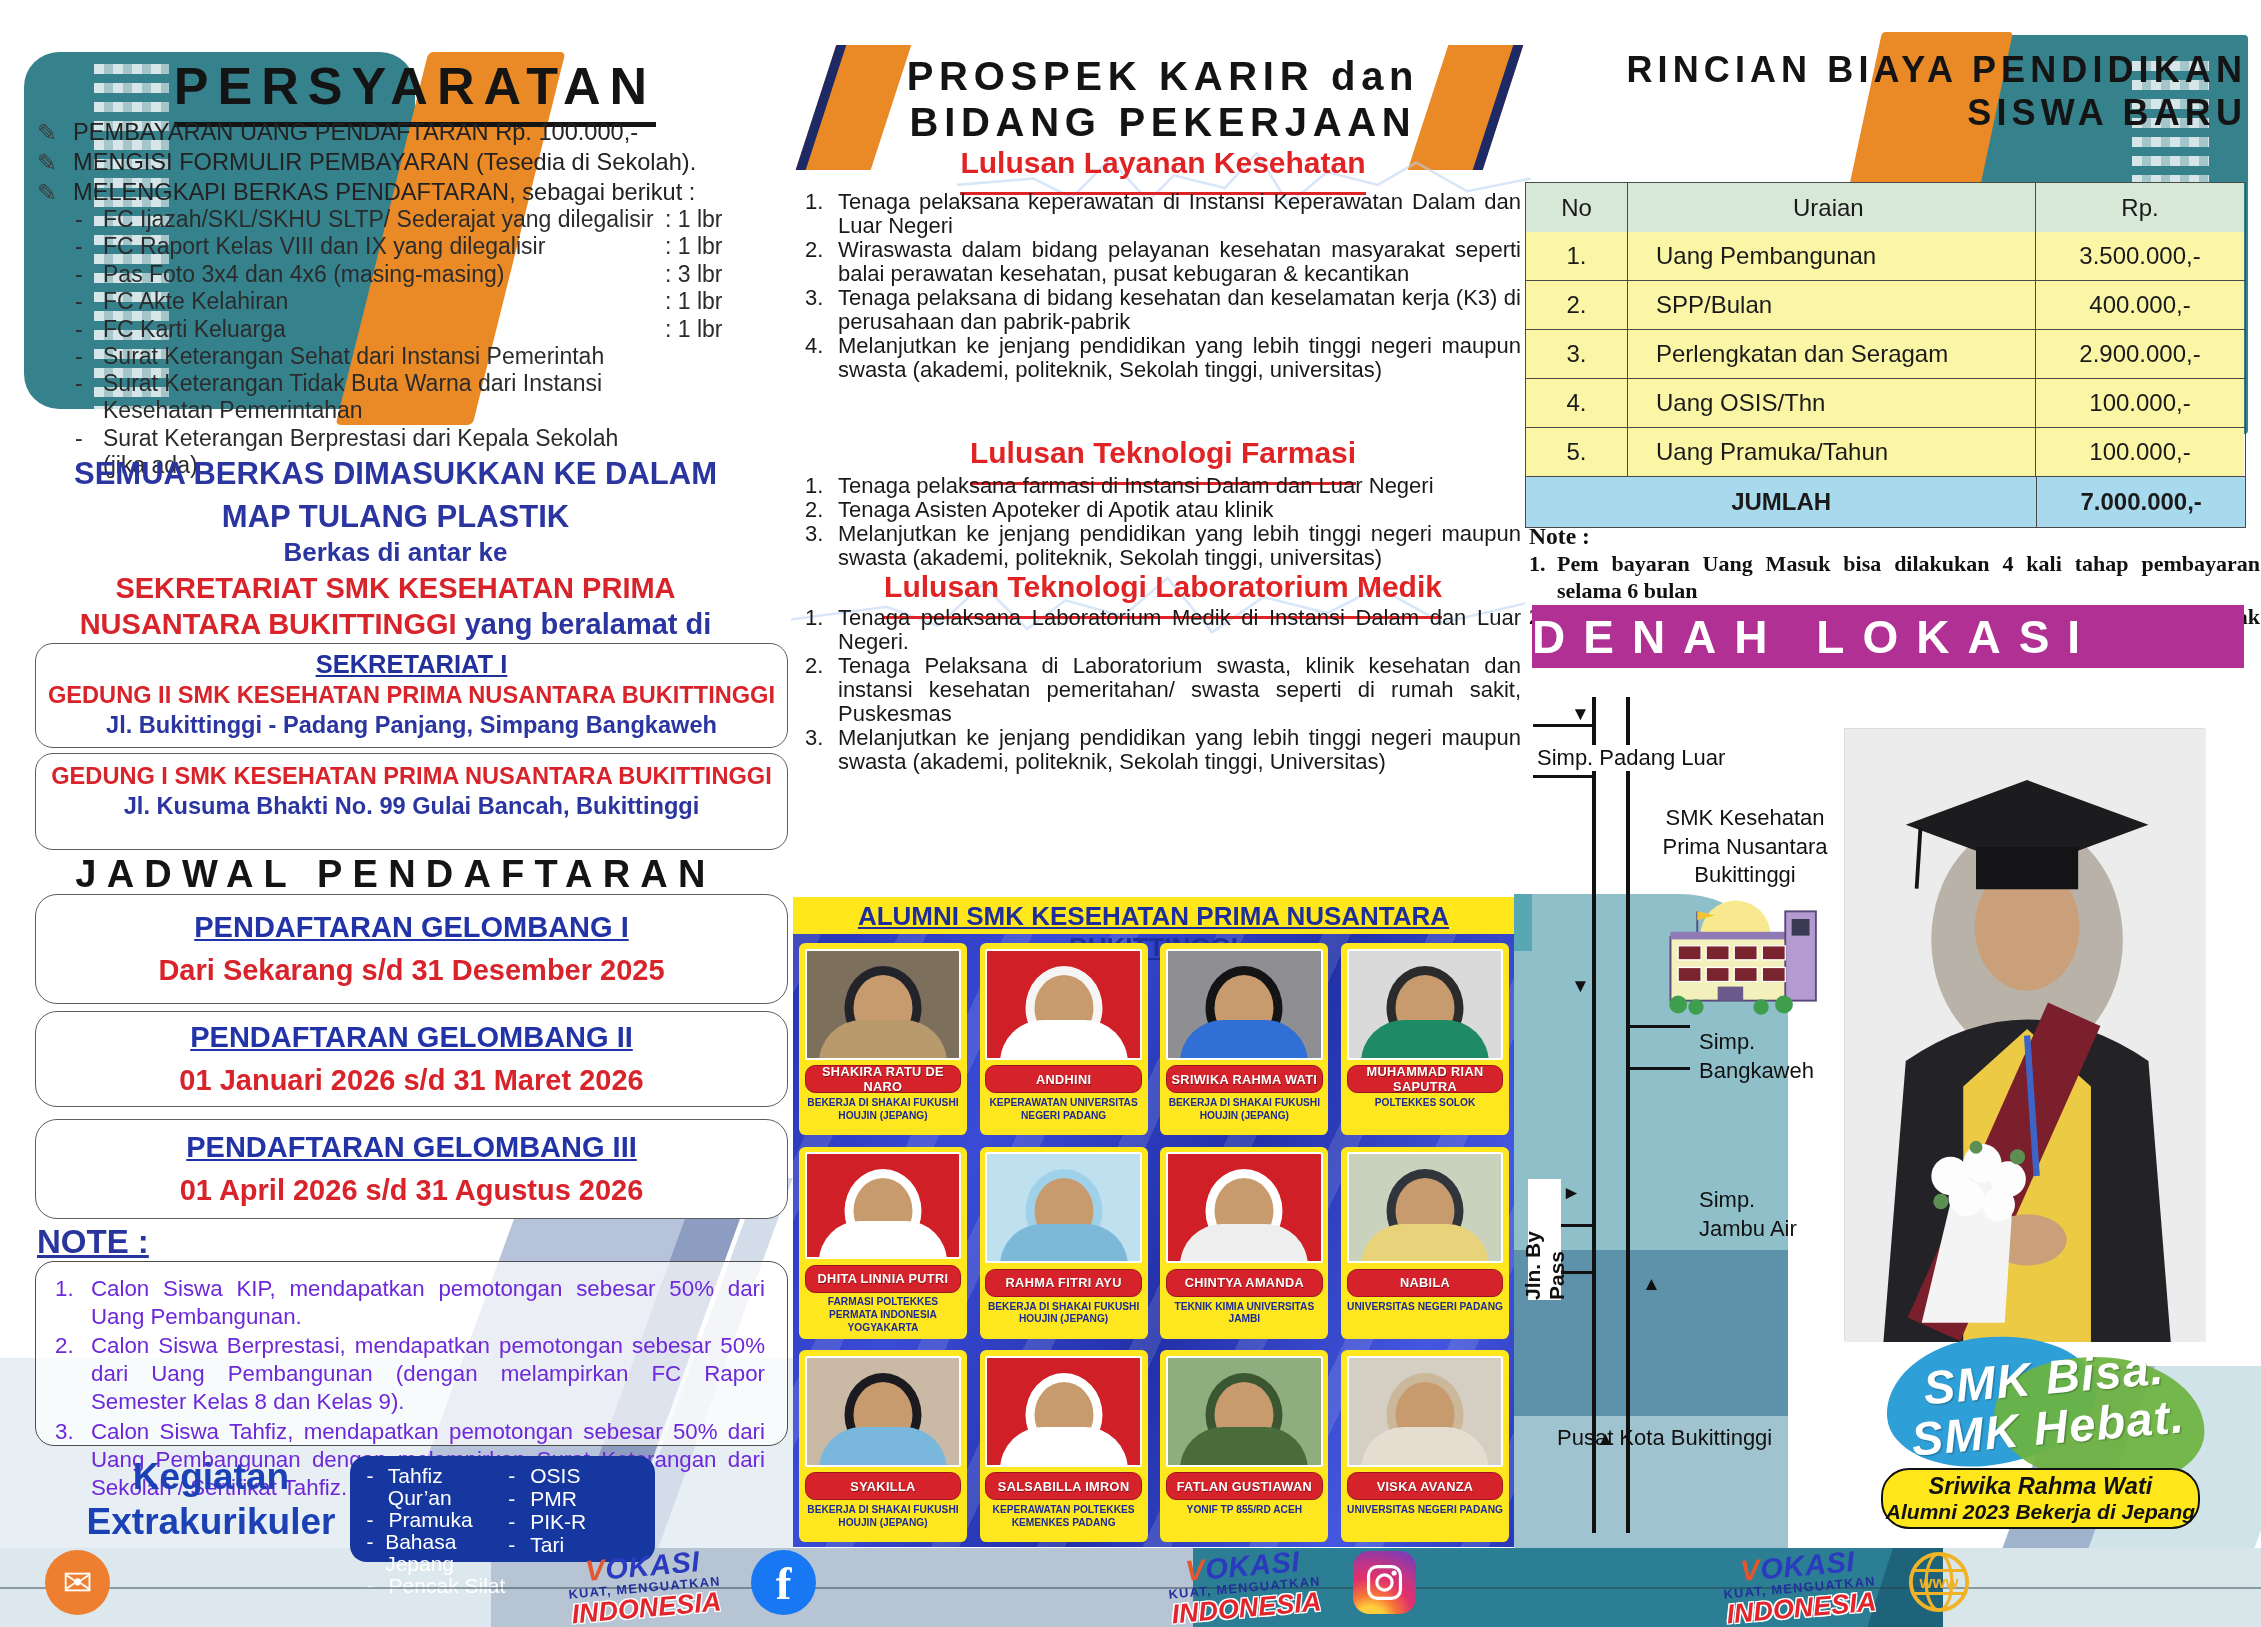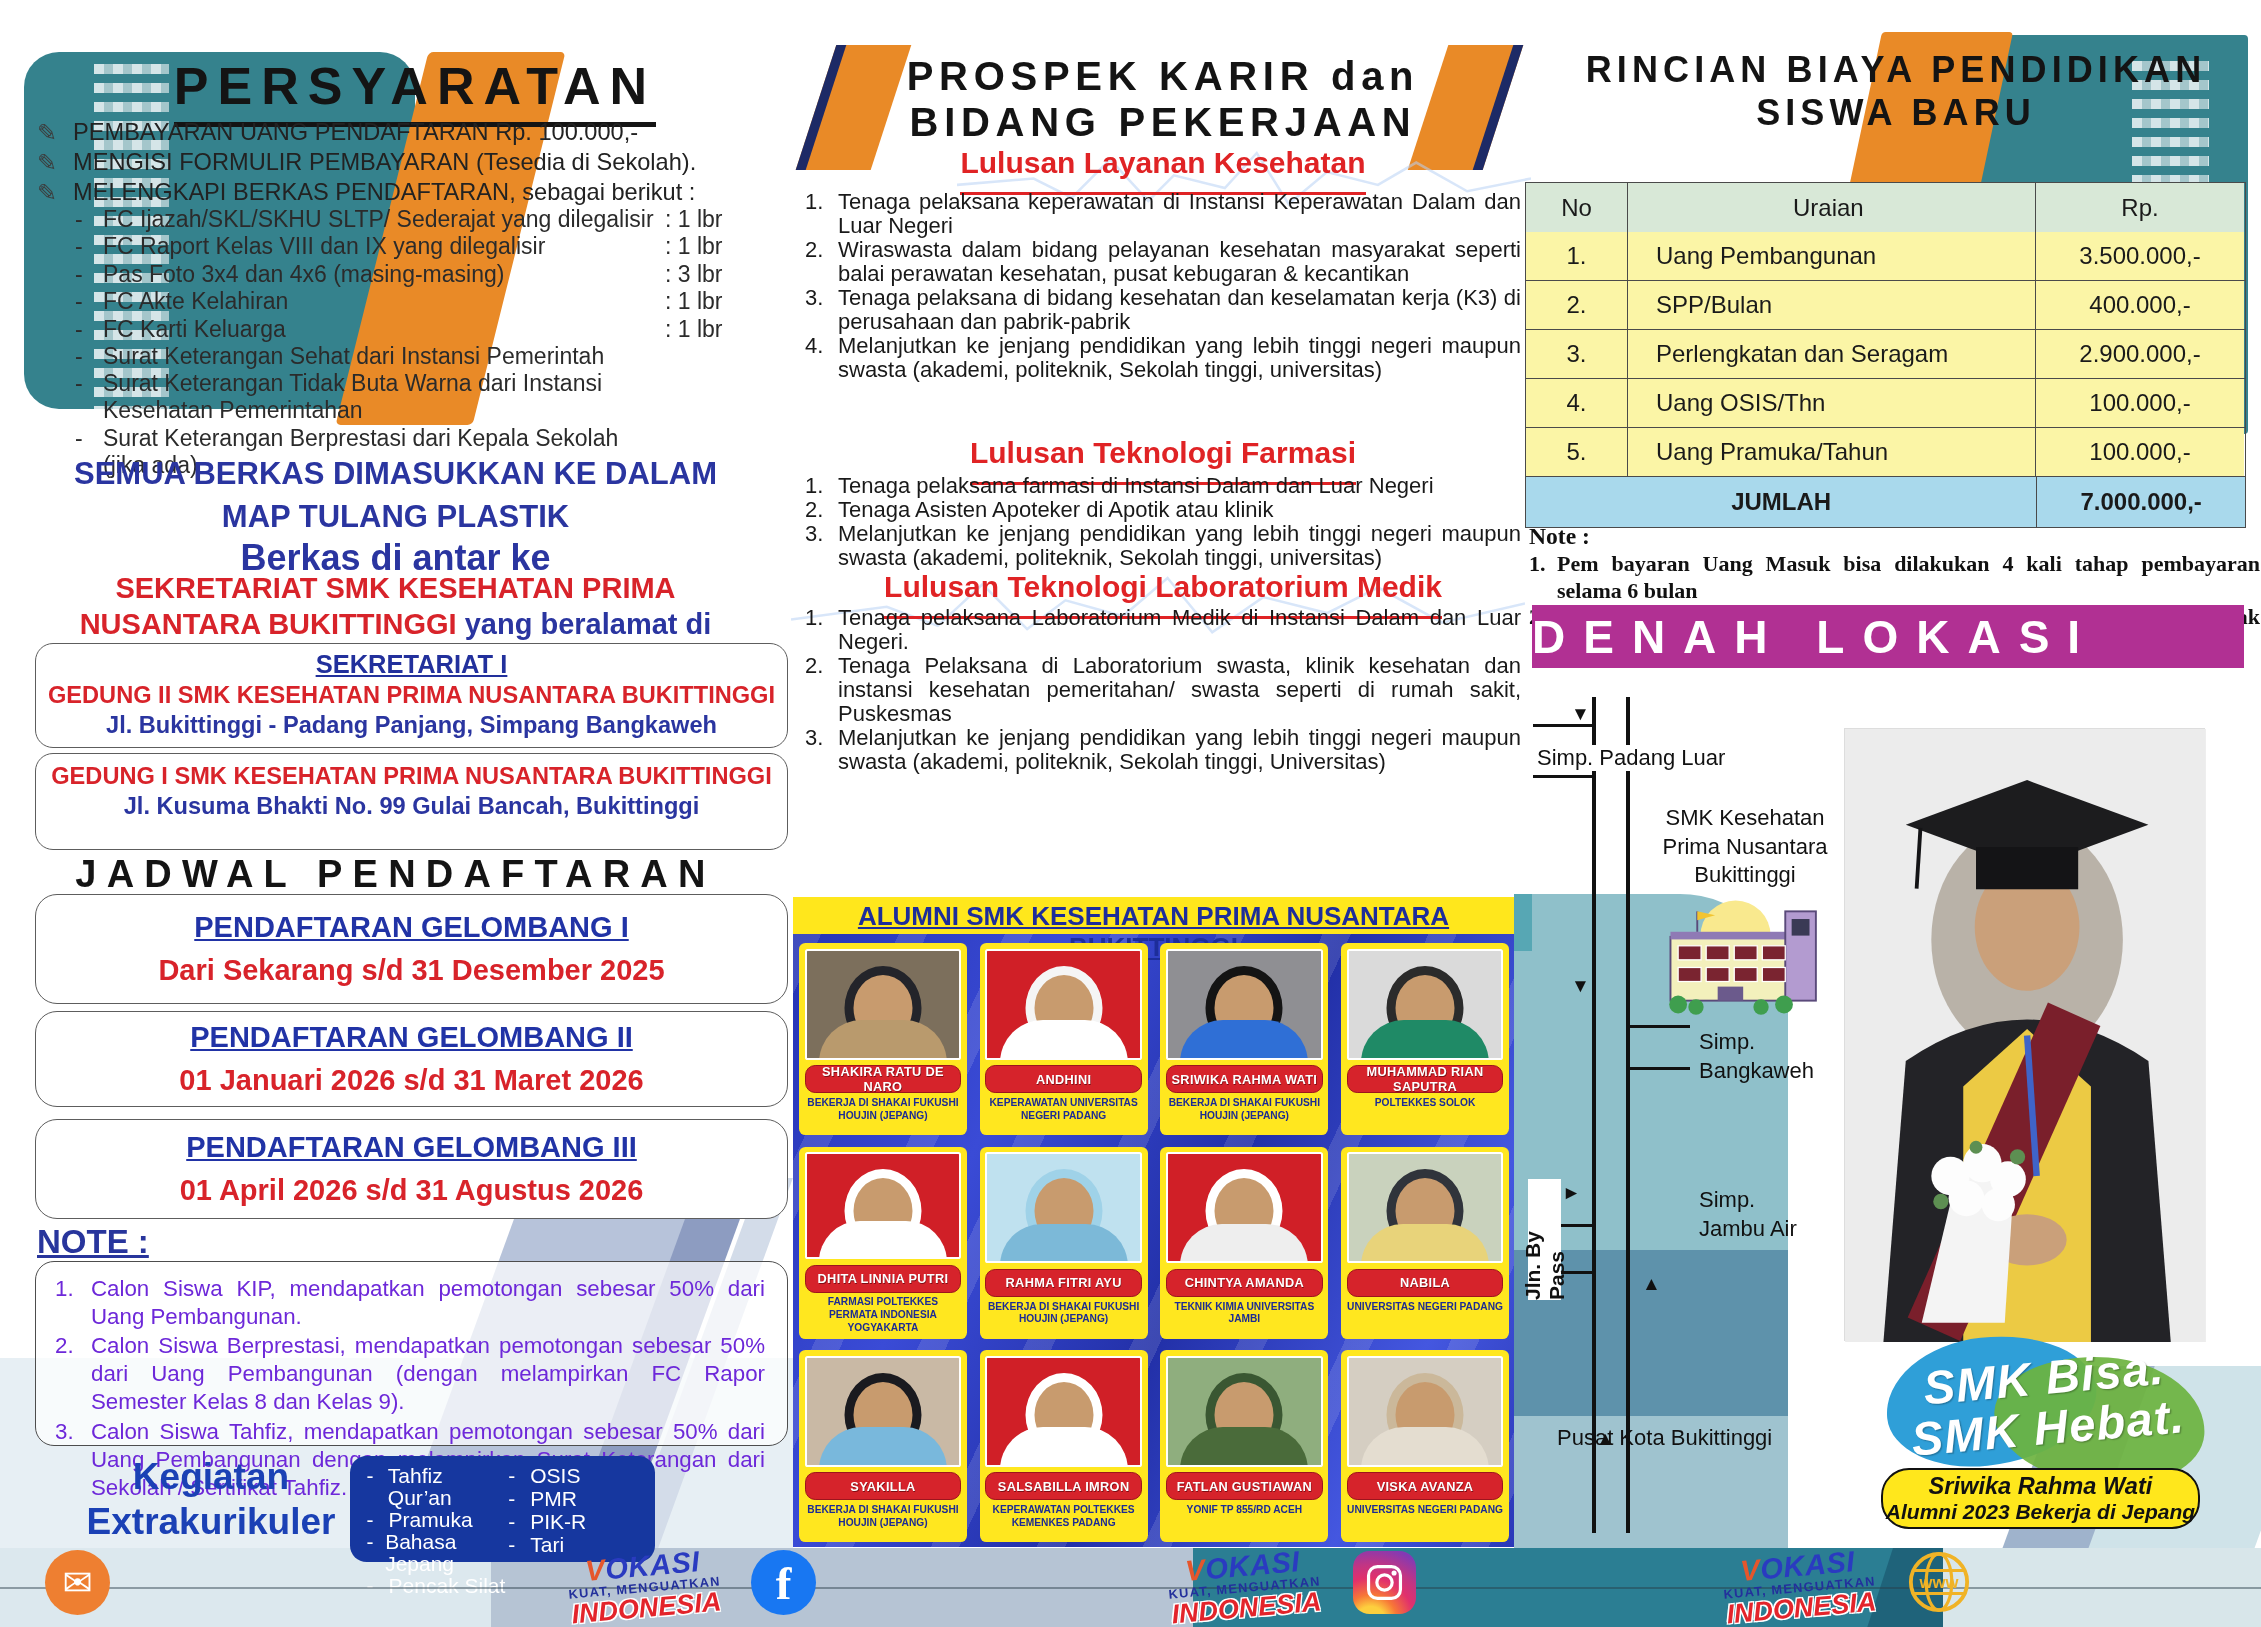--- a/index.html
+++ b/index.html
@@ -37,21 +37,21 @@
   .chk{display:flex;align-items:flex-start;min-height:30px;font-size:23.6px;color:#222}
   .chk .pencil{width:36px;font-size:24px;color:#3c3c3c}
   .files{left:75px;top:206px;width:710px;z-index:2}
   .frow{display:flex;min-height:27.4px;font-size:23px;color:#2b2b2b;line-height:1.18}
   .frow .dash{width:28px}
   .frow .flabel{width:562px}
   .frow .fqty{width:115px}
   .blue-big{width:753px;left:19px;text-align:center;font-weight:bold;color:#2a35a0;z-index:2}
   .sem1{top:456px;font-size:31px}
   .sem2{top:499px;font-size:31px}
-  .berkas{top:537px;font-size:36px}
+  .berkas{top:537px;font-size:26px}
   .sekline{left:19px;top:572px;width:753px;text-align:center;font-size:29px;font-weight:bold;z-index:2;color:#d8232a}
   .sekline2{left:19px;top:608px;width:753px;text-align:center;font-size:29px;font-weight:bold;z-index:2}
   .sekline2 .red{color:#d8232a}.sekline2 .blu{color:#2a35a0}
   .sekbox{left:35px;width:753px;border:1.9px solid #5d5d5d;border-radius:18px;background:#fff;text-align:center;z-index:2;padding:6.4px 9px 7.7px}
   .sekbox.s1{top:643px;height:105px}
   .sekbox.s2{top:753px;height:97px}
   .sekbox .st{font-size:25.5px;font-weight:bold;color:#22309c;text-decoration:underline}
   .sekbox .sg{font-size:23.6px;font-weight:bold;color:#d8232a;margin-top:2.6px}
   .sekbox .sa{font-size:23.6px;font-weight:bold;color:#2a35a0;margin-top:2.6px}
   .jadwal{left:19px;top:853px;width:753px;text-align:center;font-size:38px;font-weight:bold;letter-spacing:10.2px;color:#141414;z-index:2}
@@ -102,21 +102,21 @@
   .p6{--hj:#9fd2e8;--bd:#7cb9d8;background:#bfe1ef}
   .p7{--hj:#ffffff;--bd:#eeeeee;background:#d01f27}
   .p8{--hj:#30343b;--bd:#e8d37a;background:#c9d2bd}
   .p9{--hj:#1a1a1f;--bd:#79b8dc;background:#c9b9a5}
   .p10{--hj:#ffffff;--bd:#ffffff;background:#d01f27}
   .p11{--hj:#3a5732;--bd:#4a6b3a;background:#8fae7e}
   .p12{--hj:#cbb89a;--bd:#e4ddd0;background:#d5cec2}
   .npill{margin-top:5.7px;height:28px;background:#d6232b;border:1.9px solid #9c151c;border-radius:10.2px;color:#fff;font-weight:bold;font-size:12.8px;display:flex;align-items:center;justify-content:center;text-align:center;letter-spacing:0.3px;text-shadow:0.6px 0.6px 0 #7e0e14}
   .cdesc{margin-top:3.8px;min-height:34px;font-size:10.2px;font-weight:bold;color:#1c2b94;text-align:center;line-height:1.25;display:flex;align-items:flex-start;justify-content:center}
   
-  .r-title{left:1545px;width:702px;text-align:center;font-weight:bold;color:#141414;letter-spacing:5.1px;z-index:2}
+  .r-title{left:1545px;width:702px;text-align:right;font-weight:bold;color:#141414;letter-spacing:5.1px;z-index:2}
   .rt1{top:49px;font-size:36px}
   .rt2{top:92px;font-size:36px}
   .biaya{left:1525px;top:182px;width:721px;z-index:3;border:1.3px solid #4a4a4a;font-size:24px}
   .trow{display:flex;border-top:1.3px solid #4a4a4a}
   .trow:first-child{border-top:none}
   .tc{padding:0 6.4px;display:flex;align-items:center;justify-content:center;border-left:1.3px solid #4a4a4a;min-height:48px}
   .tc:first-child{border-left:none}
   .c-no{width:101px}
   .c-ur{width:408px;justify-content:flex-start;padding-left:28px}
   .c-rp{width:209px}

